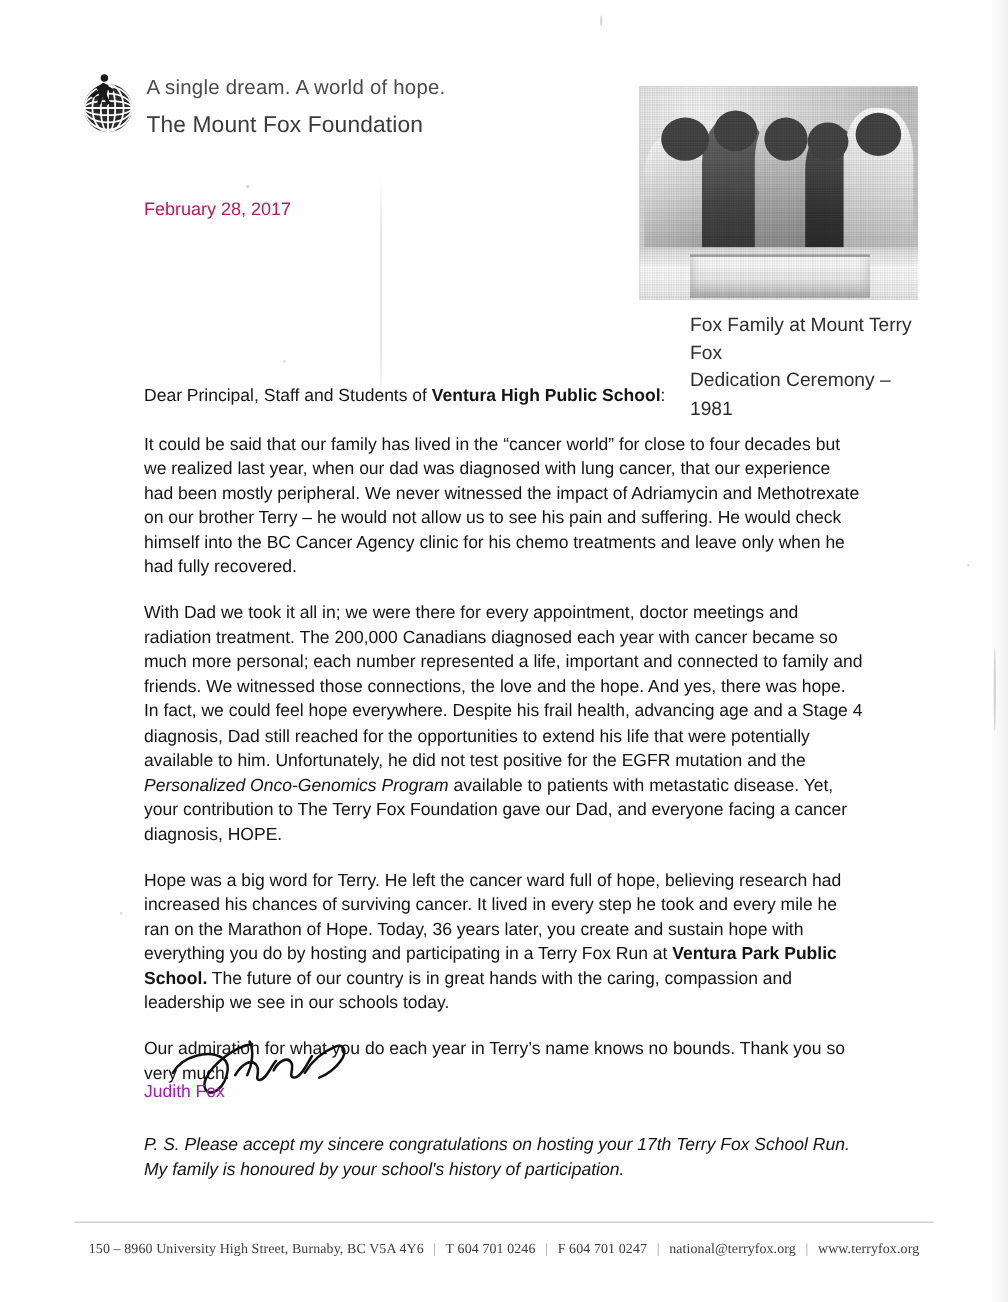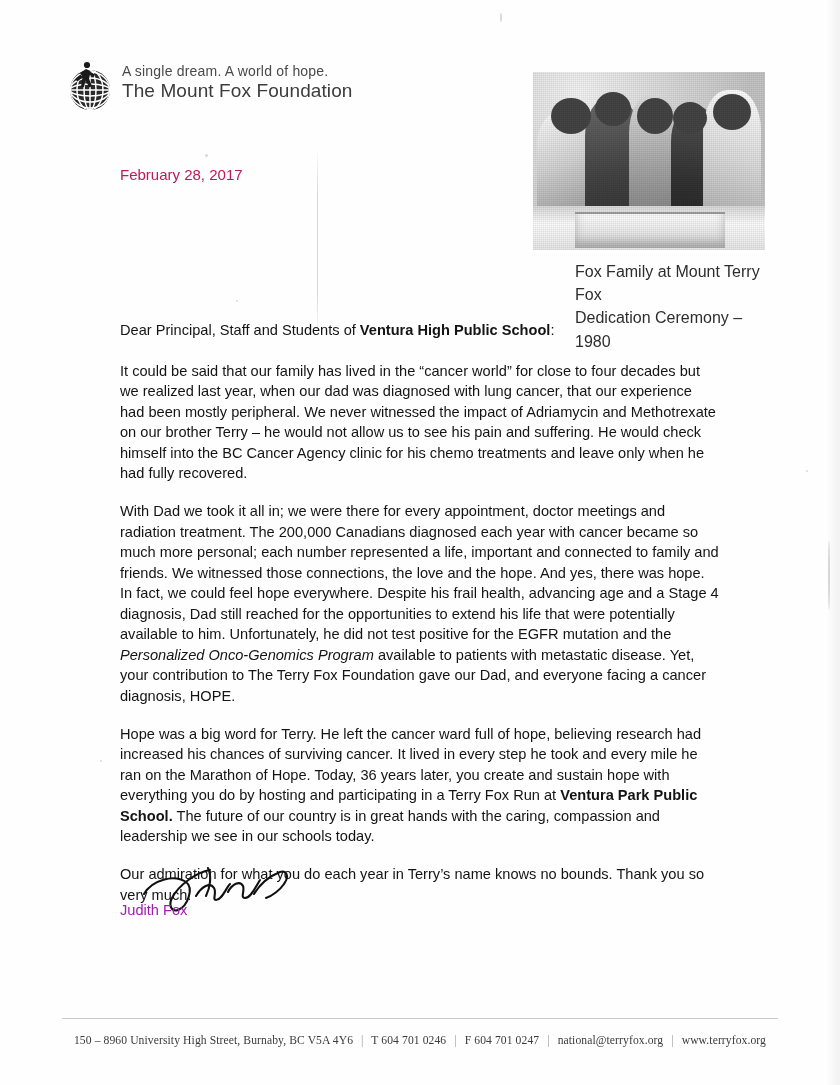--- a/index.html
+++ b/index.html
@@ -52,25 +52,25 @@
   .logo-mark {
     width: 52px;
     height: 54px;
     flex: 0 0 auto;
     margin-right: 8px;
   }
   .brand-text {
     padding-top: 6px;
   }
   .tagline {
-    font-size: 14px;
+    font-size: 17px;
     letter-spacing: .2px;
     color: #4a4a4a;
     line-height: 1;
-    margin-bottom: 3px;
+    margin-bottom: 14px;
     white-space: nowrap;
   }
   .org-name {
     font-size: 19px;
     letter-spacing: .1px;
     color: #3c3c3c;
     line-height: 1.05;
     white-space: nowrap;
   }
 
@@ -277,21 +277,21 @@
       <div class="head h2h"></div>
       <div class="head h3h"></div>
       <div class="head h4h"></div>
       <div class="head h5h"></div>
       <div class="ph-snow"></div>
       <div class="ph-stone"></div>
       <div class="ph-grain"></div>
     </div>
     <div class="photo-caption">
       <div>Fox Family at Mount Terry Fox</div>
-      <div>Dedication Ceremony – 1980</div>
+      <div>Dedication Ceremony – 1981</div>
     </div>
   </div>
 
   <div class="letter-body">
     <p class="salutation"><span>Dear Principal, Staff and Students of </span><b>Ventura High Public School</b><span>:</span></p>
 
     <p>It could be said that our family has lived in the “cancer world” for close to four decades but we realized last year, when our dad was diagnosed with lung cancer, that our experience had been mostly peripheral. We never witnessed the impact of Adriamycin and Methotrexate on our brother Terry – he would not allow us to see his pain and suffering. He would check himself into the BC Cancer Agency clinic for his chemo treatments and leave only when he had fully recovered.</p>
 
     <p><span>With Dad we took it all in; we were there for every appointment, doctor meetings and radiation treatment. The 200,000 Canadians diagnosed each year with cancer became so much more personal; each number represented a life, important and connected to family and friends. We witnessed those connections, the love and the hope. And yes, there was hope. In fact, we could feel hope everywhere. Despite his frail health, advancing age and a Stage 4 diagnosis, Dad still reached for the opportunities to extend his life that were potentially available to him. Unfortunately, he did not test positive for the EGFR mutation and the </span><i>Personalized Onco-Genomics Program</i><span> available to patients with metastatic disease. Yet, your contribution to The Terry Fox Foundation gave our Dad, and everyone facing a cancer diagnosis, HOPE.</span></p>
 
@@ -307,20 +307,21 @@
         <path d="M14 32 C22 18, 44 12, 56 20 C64 26, 58 44, 48 48 C42 50, 38 44, 42 36 C48 24, 66 10, 80 8"></path>
         <path d="M66 34 C72 24, 80 20, 84 26 C87 31, 82 38, 86 38 C92 38, 96 26, 100 22"></path>
         <path d="M98 30 C102 22, 110 18, 113 24 C115 29, 110 36, 115 36 C121 36, 126 24, 130 18"></path>
         <path d="M124 32 C130 22, 140 14, 150 10 C156 8, 160 14, 154 22 C150 28, 142 34, 136 36"></path>
         <path d="M78 6 C82 14, 80 26, 76 34"></path>
       </g>
     </svg>
     <div class="signer-name">Judith Fox</div>
   </div>
 
+  <div class="postscript">P. S.  Please accept my sincere congratulations on hosting your 17th Terry Fox School Run.  My family is honoured by your school's history of participation.</div>
 
   <div class="footer-rule"></div>
   <div class="footer">
     <span>150 – 8960 University High Street, Burnaby, BC  V5A 4Y6</span>
     <span class="sep">|</span>
     <span>T 604 701 0246</span>
     <span class="sep">|</span>
     <span>F 604 701 0247</span>
     <span class="sep">|</span>
     <span>national@terryfox.org</span>

